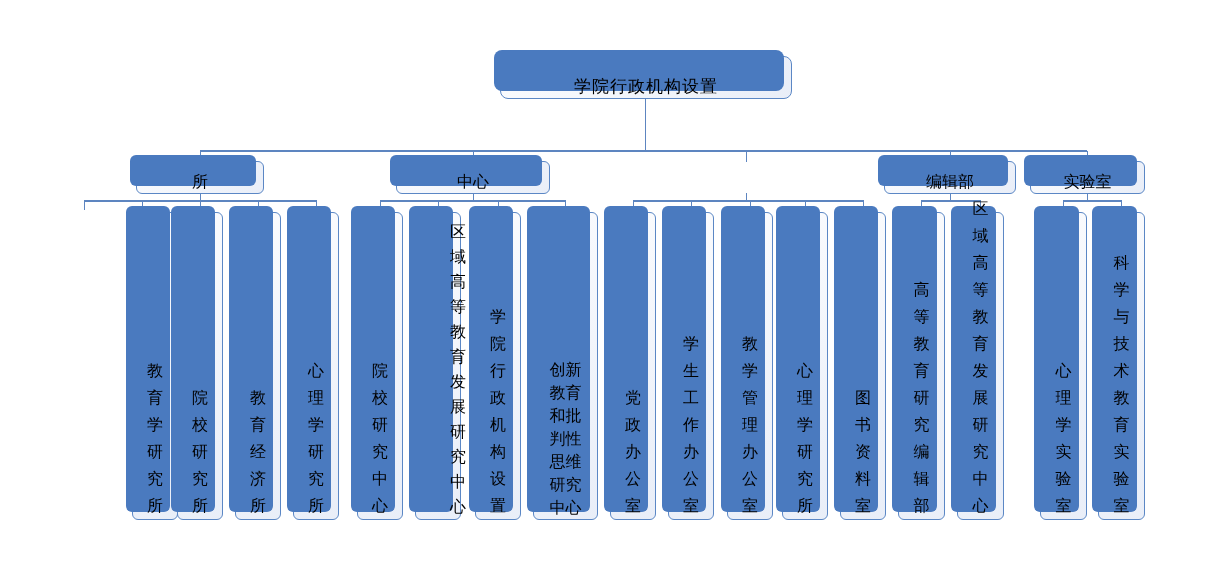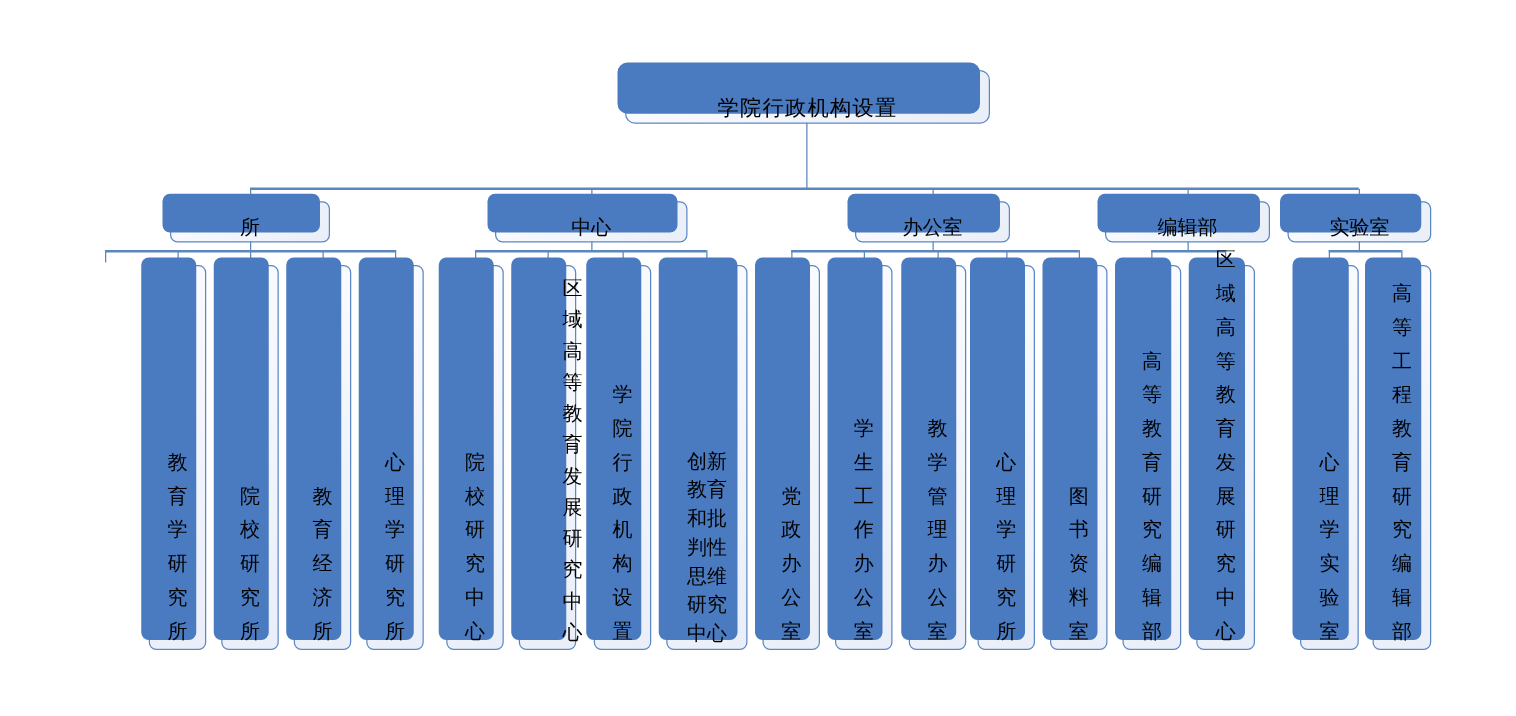--- a/index.html
+++ b/index.html
@@ -48,31 +48,28 @@
   <div class="node title-node" style="left:500px;top:56px;width:292px;height:43px">
     <span>学院行政机构设置</span>
   </div>
 
   <div class="node header" style="left:136px;width:128px">
     <span>所</span>
   </div>
   <div class="node header" style="left:396px;width:154px">
     <span>中心</span>
   </div>
-  <div class="node header" style="left:684px;width:124px">
-    <span>办公室</span>
-  </div>
   <div class="node header" style="left:884px;width:132px">
     <span>编辑部</span>
   </div>
   <div class="node header" style="left:1030px;width:115px">
     <span>实验室</span>
   </div>
 
-  <div class="node leaf" style="left:119px;width:46px">
+  <div class="node leaf" style="left:132px;width:46px">
     <span class="vtxt">教育学研究所</span>
   </div>
   <div class="node leaf" style="left:177px;width:46px">
     <span class="vtxt">院校研究所</span>
   </div>
   <div class="node leaf" style="left:235px;width:46px">
     <span class="vtxt">教育经济所</span>
   </div>
   <div class="node leaf" style="left:293px;width:46px">
     <span class="vtxt">心理学研究所</span>
@@ -111,21 +108,21 @@
     <span class="vtxt">高等教育研究编辑部</span>
   </div>
   <div class="node leaf" style="left:957px;width:47px">
     <span class="vtxt">区域高等教育发展研究中心</span>
   </div>
 
   <div class="node leaf" style="left:1040px;width:47px">
     <span class="vtxt">心理学实验室</span>
   </div>
   <div class="node leaf" style="left:1098px;width:47px">
-    <span class="vtxt">高等工程教育研究编辑部</span>
+    <span class="vtxt">科学与技术教育实验室</span>
   </div>
 
 <div class="vline" style="left: 644.5px; top: 98px; height: 53px;"></div>
     <div class="vline" style="left: 199.5px; top: 151px; height: 11px;"></div>
     <div class="vline" style="left: 199.5px; top: 193px; height: 8px;"></div>
     <div class="vline" style="left: 472.5px; top: 151px; height: 11px;"></div>
     <div class="vline" style="left: 472.5px; top: 193px; height: 8px;"></div>
     <div class="vline" style="left: 745.5px; top: 151px; height: 11px;"></div>
     <div class="vline" style="left: 745.5px; top: 193px; height: 8px;"></div>
     <div class="vline" style="left: 949.5px; top: 151px; height: 11px;"></div>

